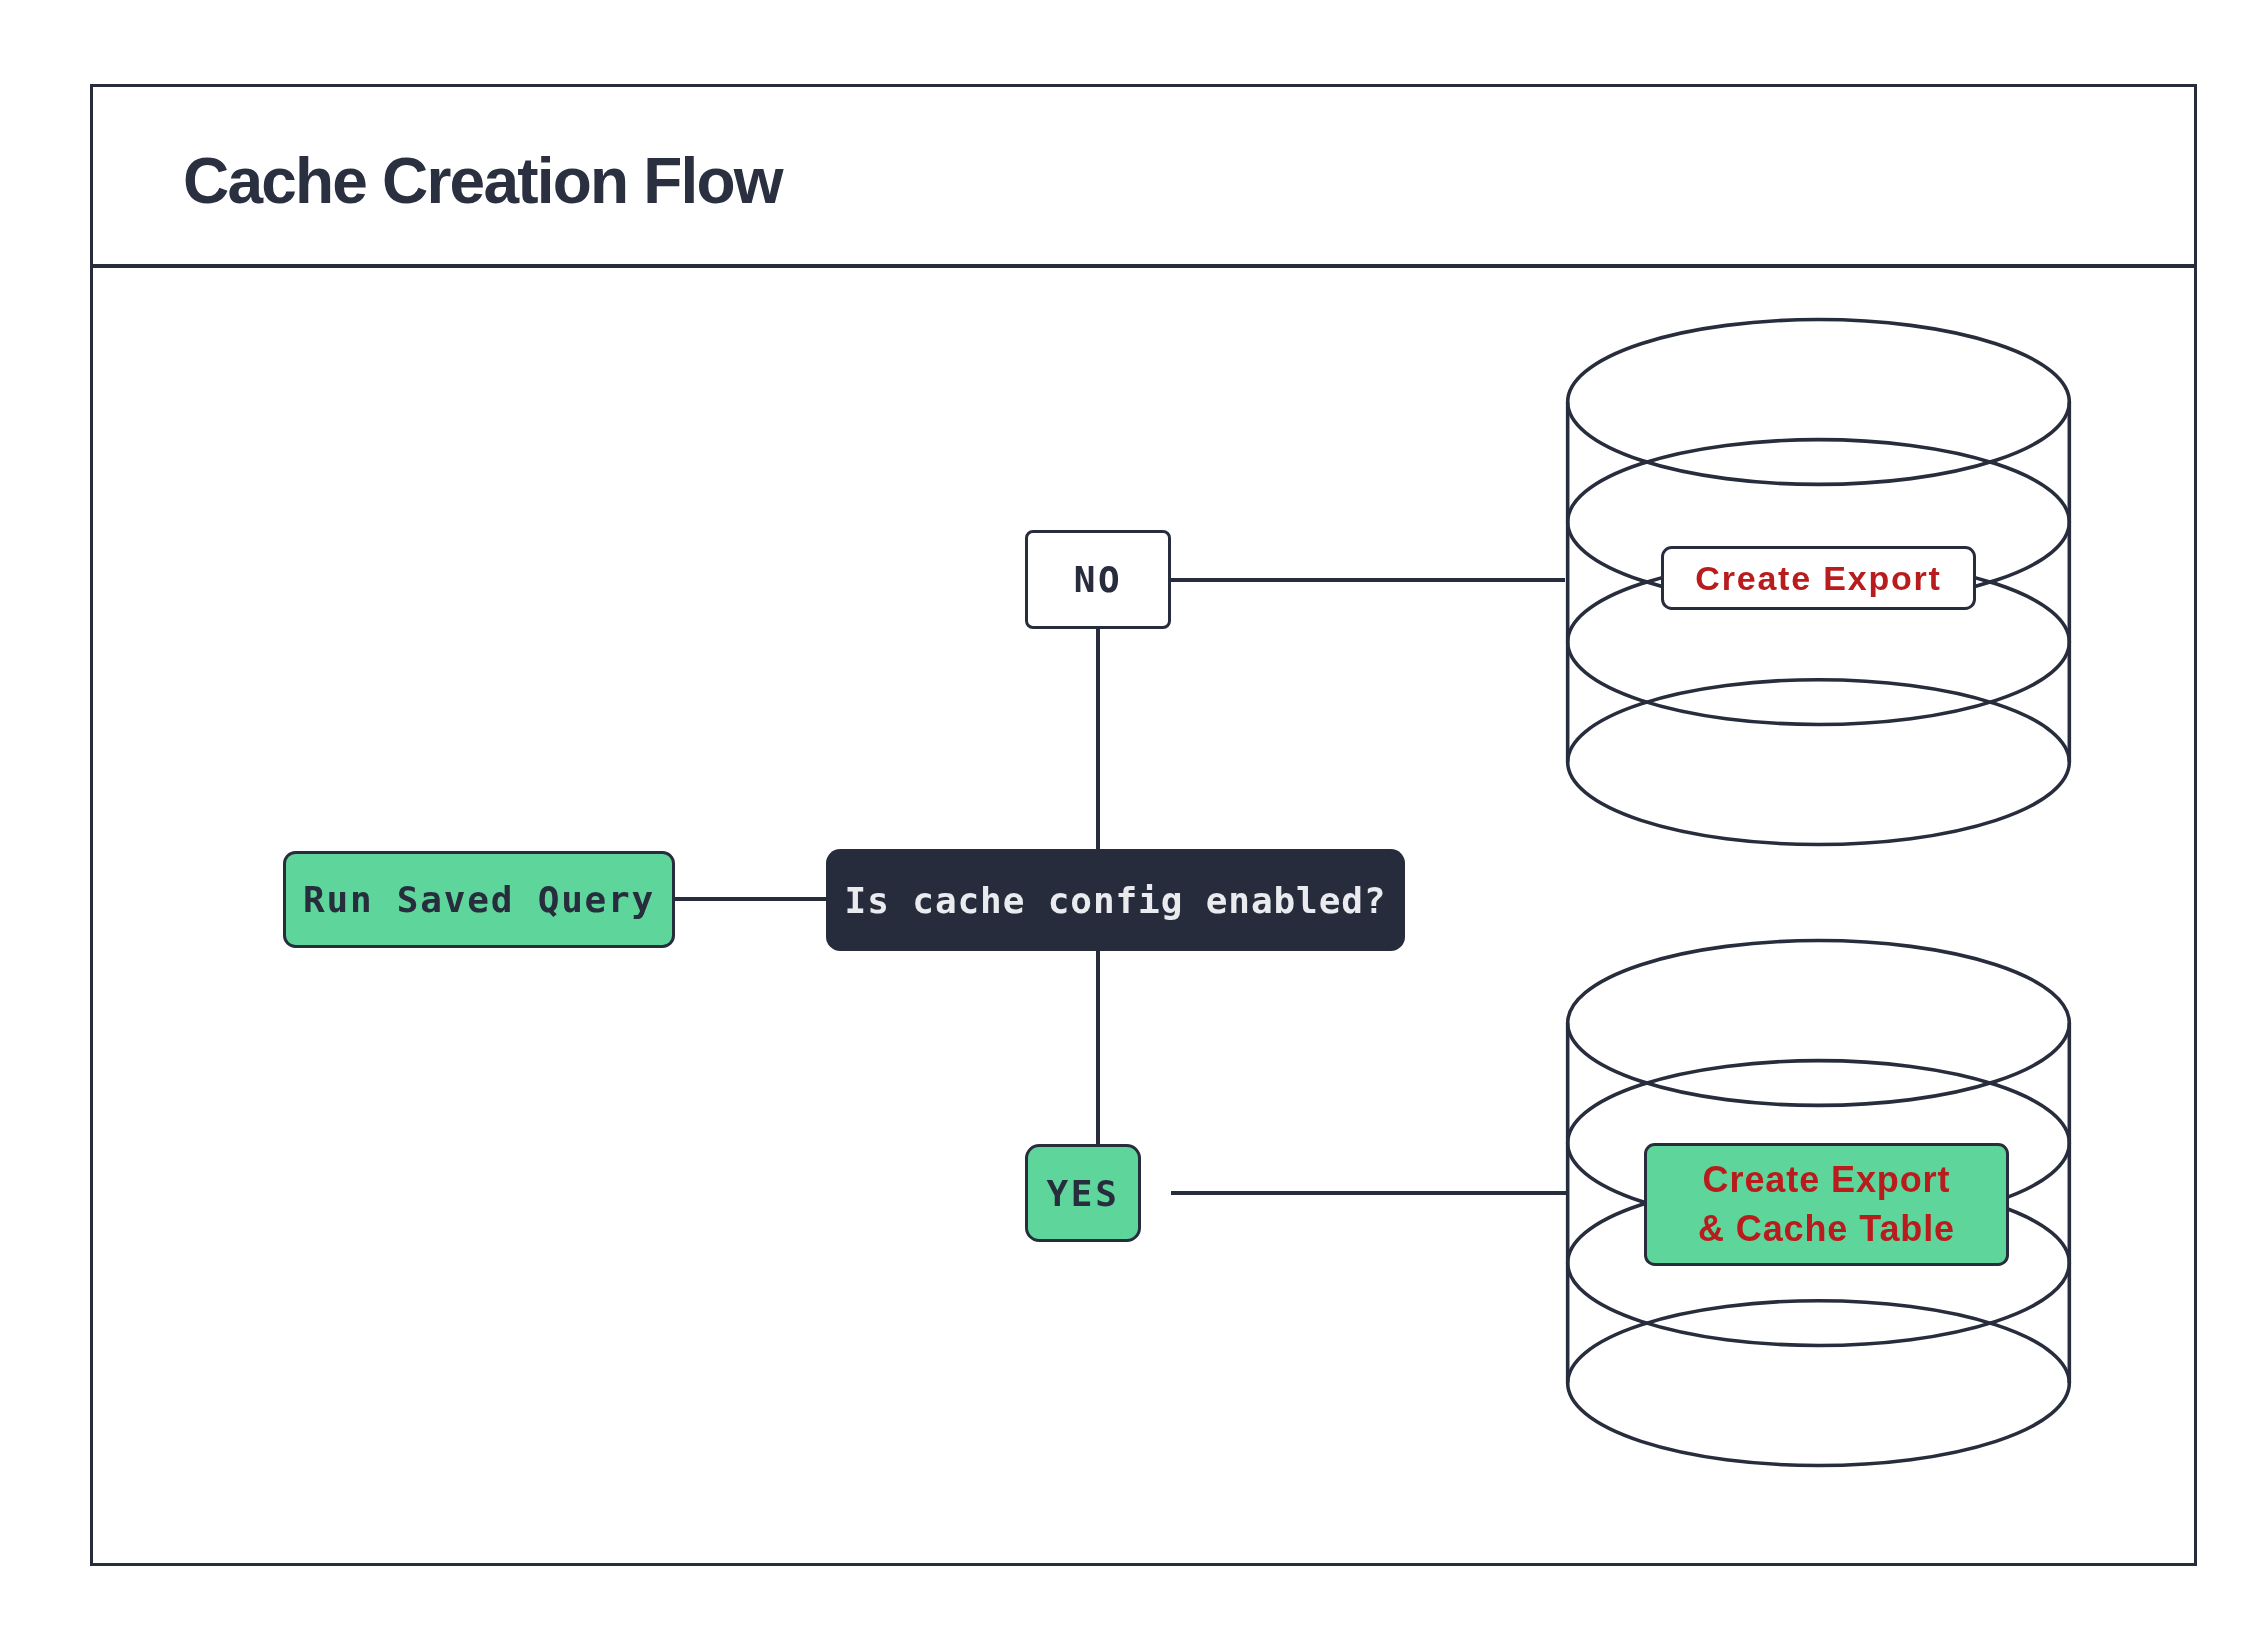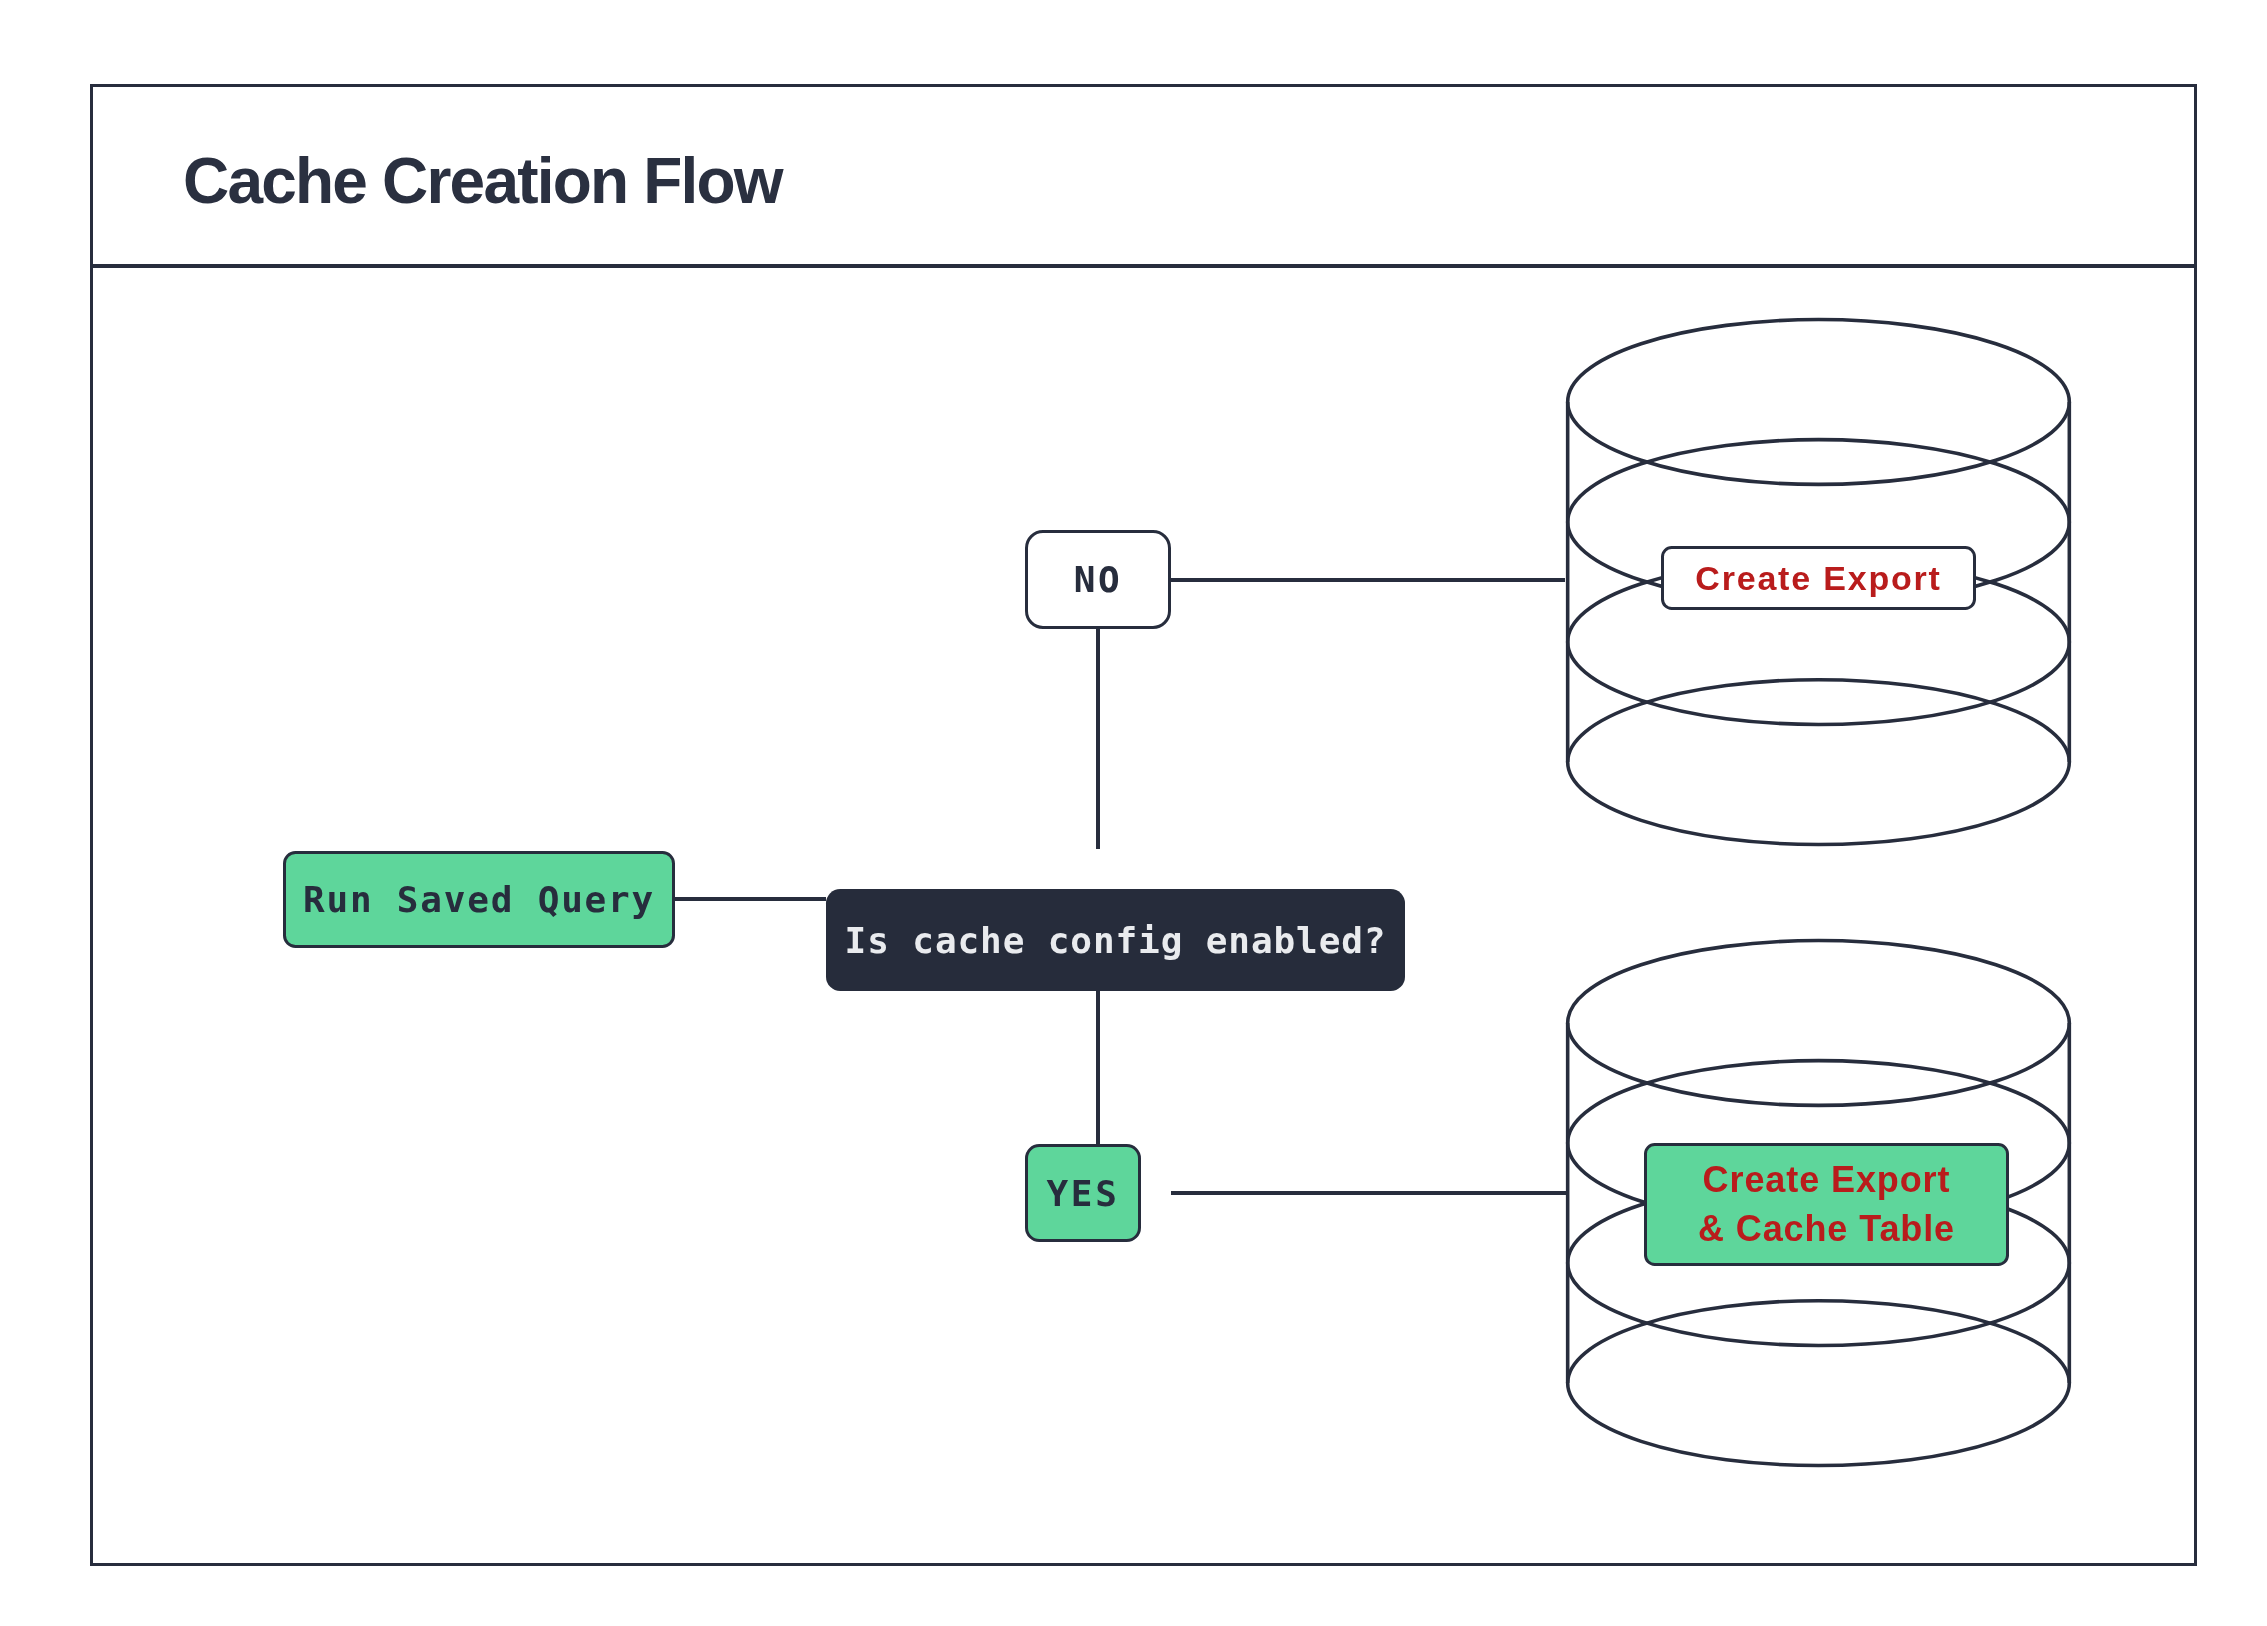--- a/index.html
+++ b/index.html
@@ -67,28 +67,27 @@
   }
   .node-decision {
     left: 826px; top: 849px;
     width: 579px; height: 102px;
     background: #262c3b;
     border-radius: 14.3px;
     color: #e9ebee;
     font-size: 36px;
     font-weight: 600;
     letter-spacing: 0.9px;
-    margin-top: 40px;
   }
   .node-no {
     left: 1025px; top: 530px;
     width: 146px; height: 99px;
     background: #ffffff;
     border: 3.6px solid #272d3d;
-    border-radius: 18px;
+    border-radius: 8px;
     font-size: 36px;
     font-weight: 700;
     letter-spacing: 2.7px;
   }
   .node-yes {
     left: 1025px; top: 1144px;
     width: 116px; height: 98px;
     background: #5ed69b;
     border: 3.6px solid #272d3d;
     border-radius: 14.3px;

